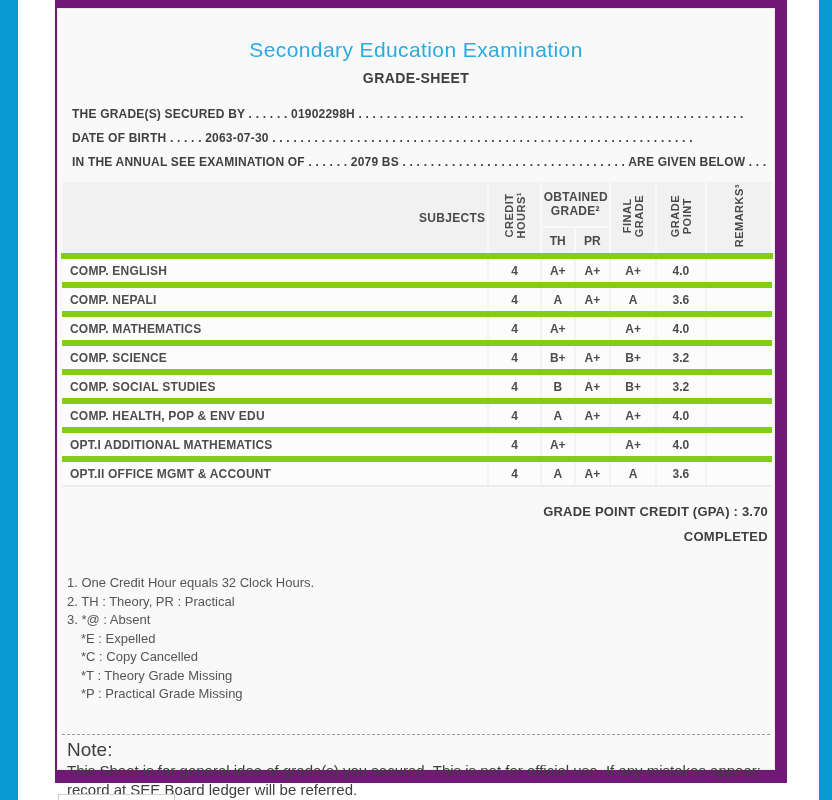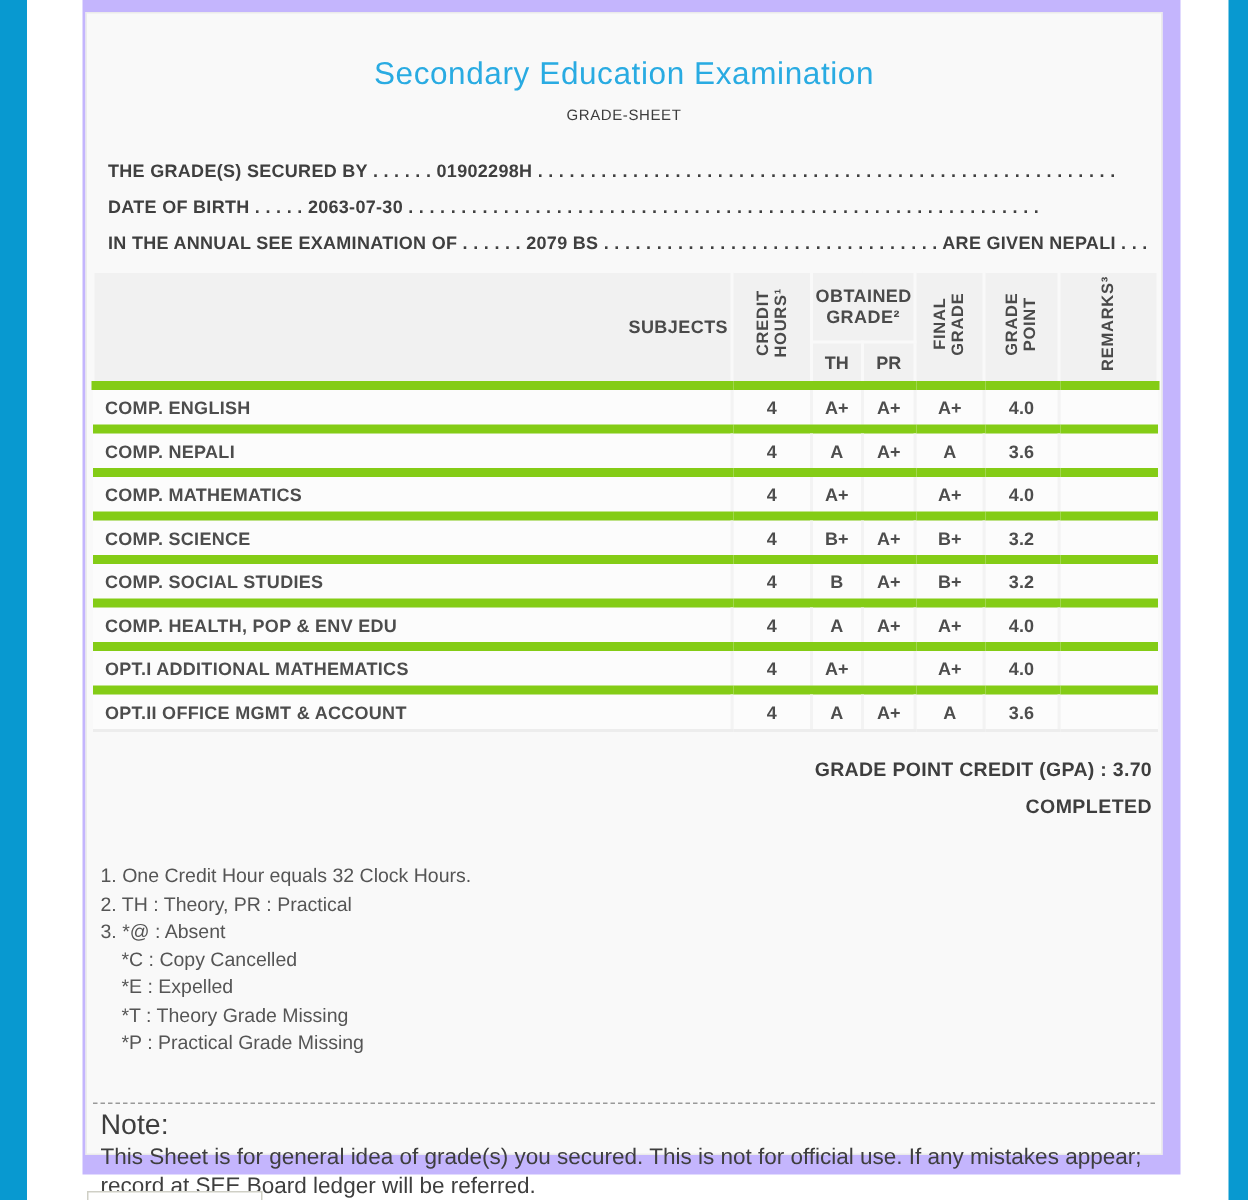--- a/index.html
+++ b/index.html
@@ -7,35 +7,35 @@
     width:832px;height:800px;overflow:hidden;position:relative;
     background:#ffffff;
     font-family:"Liberation Sans", sans-serif;
   }
   .edge-bar{position:absolute;top:0;height:800px;background:#0899d0;}
   .edge-bar.left{left:0;width:18px;}
   .edge-bar.right{right:0;width:13px;}
 
   .outer{
     position:absolute;left:55px;top:0;width:732px;height:783px;
-    background:#c4b5fd;
+    background:#701a75;
   }
   .card{
     position:absolute;left:2px;top:8px;width:718px;height:762px;
     background:#f9f9f9;border:1px solid #ebebeb;
     padding:0 2px;box-sizing:border-box;
   }
 
   .page-title{
     margin:28px 0 0;text-align:center;font-size:21px;line-height:25px;
     font-weight:400;color:#29abe2;letter-spacing:.4px;
   }
   .subtitle{
-    margin-top:8px;text-align:center;font-size:10px;line-height:16px;
-    font-weight:400;color:#3d3d3d;letter-spacing:.4px;
+    margin-top:8px;text-align:center;font-size:14px;line-height:16px;
+    font-weight:700;color:#3d3d3d;letter-spacing:.4px;
   }
 
   .details{margin-top:16px;padding-left:12px;}
   .detail-line{
     height:24px;line-height:24px;font-size:12px;font-weight:700;color:#3f3f3f;
     white-space:nowrap;overflow:hidden;letter-spacing:.2px;
   }
 
   table.grades{
     border-collapse:collapse;table-layout:fixed;width:712px;margin:6px 0 0 1px;
@@ -97,21 +97,21 @@
 
 <div class="outer">
   <div class="card">
 
     <div class="page-title">Secondary Education Examination</div>
     <div class="subtitle">GRADE-SHEET</div>
 
     <div class="details">
       <div class="detail-line"><span>THE GRADE(S) SECURED BY</span><span> . . . . . . </span><span>01902298H</span><span> . . . . . . . . . . . . . . . . . . . . . . . . . . . . . . . . . . . . . . . . . . . . . . . . . . . . . . .</span></div>
       <div class="detail-line"><span>DATE OF BIRTH</span><span> . . . . . </span><span>2063-07-30</span><span> . . . . . . . . . . . . . . . . . . . . . . . . . . . . . . . . . . . . . . . . . . . . . . . . . . . . . . . . . . . .</span></div>
-      <div class="detail-line"><span>IN THE ANNUAL SEE EXAMINATION OF</span><span> . . . . . . </span><span>2079 BS</span><span> . . . . . . . . . . . . . . . . . . . . . . . . . . . . . . . . </span><span>ARE GIVEN NEPALI . . .</span></div>
+      <div class="detail-line"><span>IN THE ANNUAL SEE EXAMINATION OF</span><span> . . . . . . </span><span>2079 BS</span><span> . . . . . . . . . . . . . . . . . . . . . . . . . . . . . . . . </span><span>ARE GIVEN BELOW . . .</span></div>
     </div>
 
     <table class="grades">
       <colgroup>
         <col class="c-subj">
           <col class="c-credit">
           <col class="c-th">
           <col class="c-pr">
           <col class="c-final">
           <col class="c-gp">
@@ -213,22 +213,22 @@
 
     <div class="summary">
       <div class="gpa-line"><span>GRADE POINT CREDIT (GPA)</span><span> : </span><span>3.70</span></div>
       <div class="status-line">COMPLETED</div>
     </div>
 
     <div class="footnotes">
       <div class="fn">1. One Credit Hour equals 32 Clock Hours.</div>
       <div class="fn">2. TH : Theory, PR : Practical</div>
       <div class="fn">3. *@ : Absent</div>
+      <div class="fn fn-indent">*E : Expelled</div>
       <div class="fn fn-indent">*C : Copy Cancelled</div>
-      <div class="fn fn-indent">*E : Expelled</div>
       <div class="fn fn-indent">*T : Theory Grade Missing</div>
       <div class="fn fn-indent">*P : Practical Grade Missing</div>
     </div>
 
     <div class="note-sep"></div>
     <div class="note-label">Note:</div>
     <div class="note-text">This Sheet is for general idea of grade(s) you secured. This is not for official use. If any mistakes appear; record at SEE Board ledger will be referred.</div>
 
   </div>
 </div>

